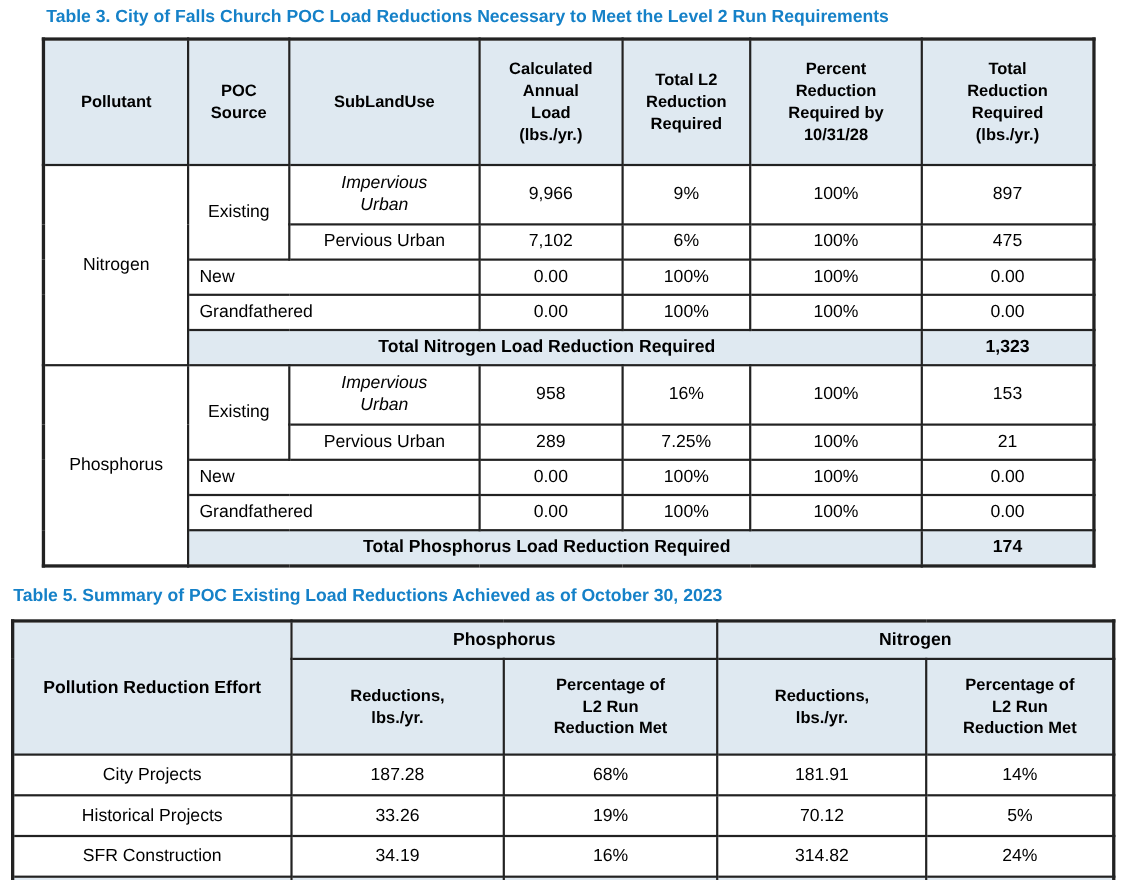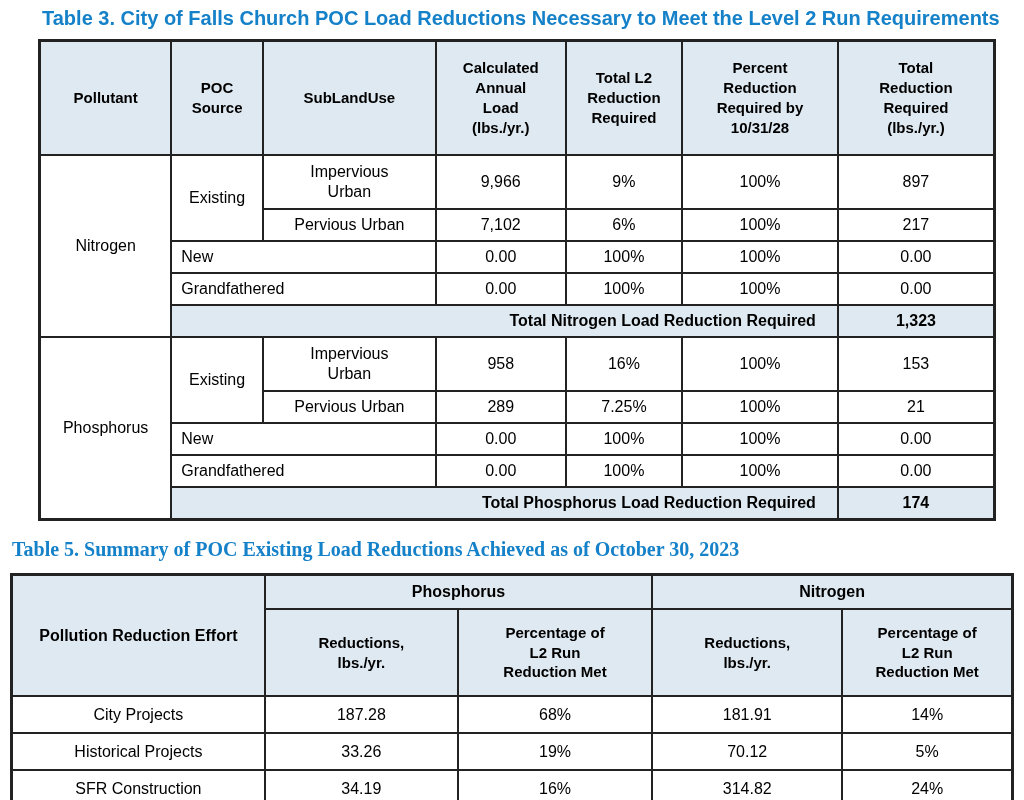--- a/index.html
+++ b/index.html
@@ -9,26 +9,26 @@
     width: 1024px;
     height: 800px;
     overflow: hidden;
     font-family: "Liberation Sans", sans-serif;
     color: #000;
     -webkit-font-smoothing: antialiased;
   }
   .doc-title {
     color: #1581c8;
     font-weight: bold;
-    font-size: 20px;
+    font-size: 16px;
     letter-spacing: 0;
     white-space: nowrap;
   }
   .title3 { margin: 7px 0 0 42px; }
-  .title5 { margin: 17px 0 12px 12px; font-family: Liberation Serif, serif; }
+  .title5 { margin: 17px 0 12px 12px; }
 
   table {
     border-collapse: collapse;
     table-layout: fixed;
   }
   th, td {
     border: 2px solid #222222;
     text-align: center;
     vertical-align: middle;
     padding: 2px 6px;
@@ -38,23 +38,23 @@
     font-size: 15px;
     font-weight: bold;
     background: #dfe9f1;
     white-space: pre-line;
     line-height: 1.32;
   }
   td {
     font-size: 16px;
     background: #ffffff;
   }
-  .pre { white-space: pre-line; line-height: 1.25; }
+  .pre { white-space: pre-line; line-height: 1.25; font-style: italic; }
   .left { text-align: left; padding-left: 9px; }
-  .right { text-align: right; padding-right: 21px; }
+  .right { text-align: center; padding-right: 21px; }
   .bold { font-weight: bold; }
   .shade { background: #dfe9f1; }
 
   
   .t3 {
     margin: 9px 0 0 38px;
     width: 958px;
     border: 3px solid #222222;
   }
   .t3 .hdr-row th { height: 108px; }
@@ -120,21 +120,21 @@
       <td>9,966</td>
       <td>9%</td>
       <td>100%</td>
       <td>897</td>
     </tr>
     <tr class="r-std">
       <td>Pervious Urban</td>
       <td>7,102</td>
       <td>6%</td>
       <td>100%</td>
-      <td>217</td>
+      <td>475</td>
     </tr>
     <tr class="r-std">
       <td colspan="2" class="left">New</td>
       <td>0.00</td>
       <td>100%</td>
       <td>100%</td>
       <td>0.00</td>
     </tr>
     <tr class="r-std">
       <td colspan="2" class="left">Grandfathered</td>

